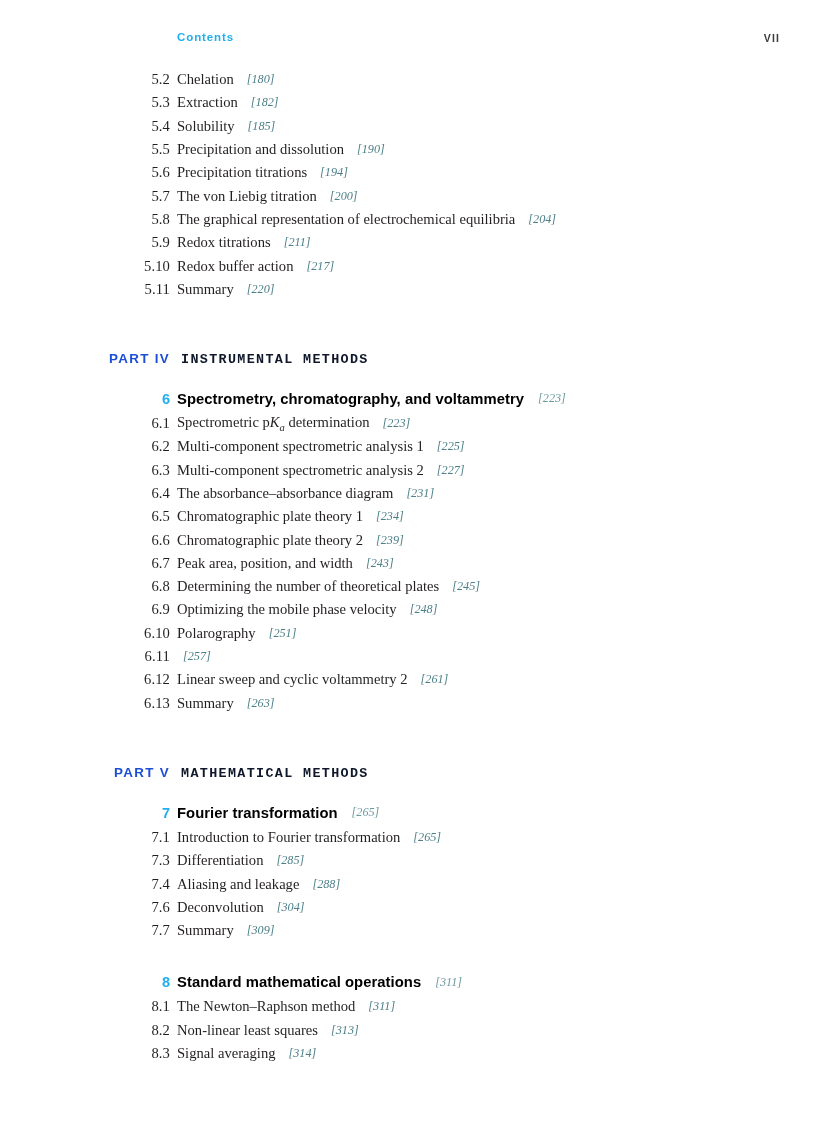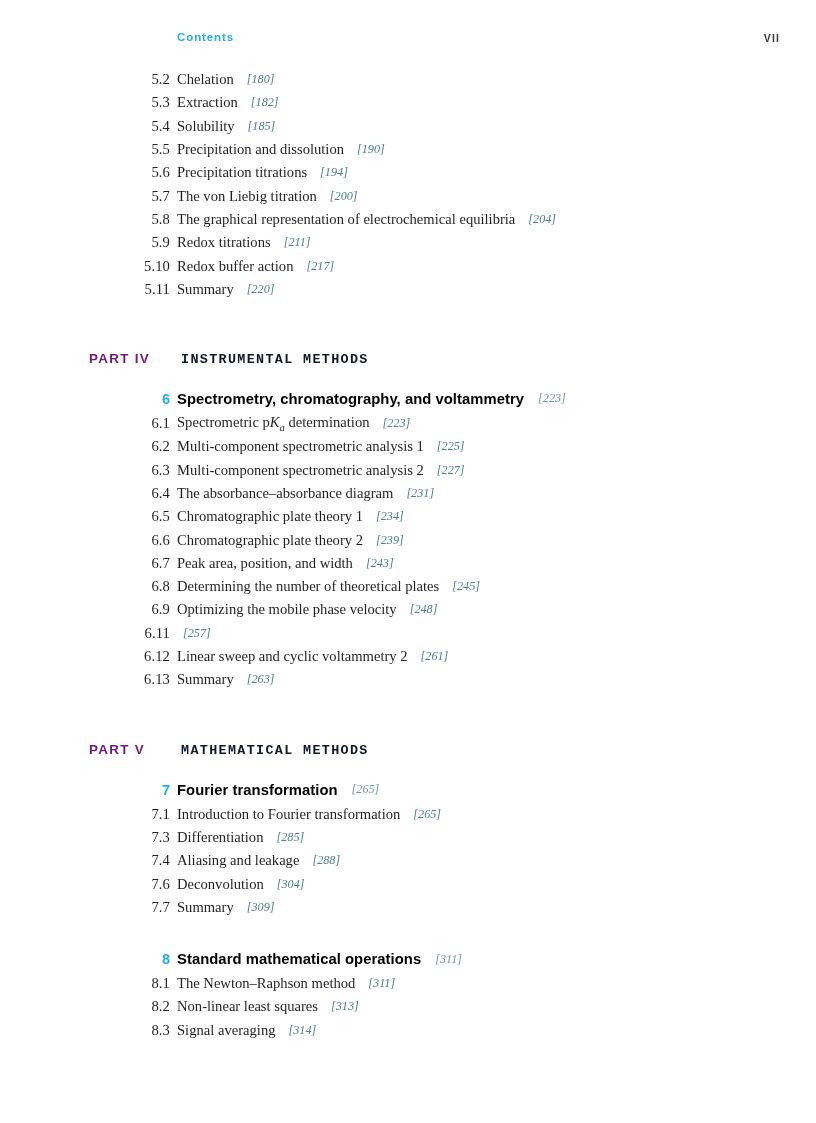--- a/index.html
+++ b/index.html
@@ -108,25 +108,26 @@
 
   
   .part {
     display: flex;
     align-items: baseline;
     height: 22px;
   }
   .part .part-label {
     width: 81px;
     flex: 0 0 81px;
+    text-align: right;
     font-family: "Liberation Sans", sans-serif;
     font-size: 13.4px;
     font-weight: bold;
     letter-spacing: 1.3px;
-    color: #701a75;
+    color: #1d4ed8;
   }
   .part .part-name {
     padding-left: 11px;
     font-family: Liberation Mono, monospace;
     font-size: 13.4px;
     font-weight: bold;
     letter-spacing: 1.35px;
     color: #0f172a;
   }
 
@@ -248,20 +249,25 @@
         <span class="num">6.8</span>
         <span class="title">Determining the number of theoretical plates</span>
         <span class="pg">[245]</span>
       </div>
       <div class="row">
         <span class="num">6.9</span>
         <span class="title">Optimizing the mobile phase velocity</span>
         <span class="pg">[248]</span>
       </div>
       <div class="row">
+        <span class="num">6.10</span>
+        <span class="title">Polarography</span>
+        <span class="pg">[251]</span>
+      </div>
+      <div class="row">
         <span class="num">6.11</span>
         <span class="pg">[257]</span>
       </div>
       <div class="row">
         <span class="num">6.12</span>
         <span class="title">Linear sweep and cyclic voltammetry 2</span>
         <span class="pg">[261]</span>
       </div>
       <div class="row">
         <span class="num">6.13</span>

